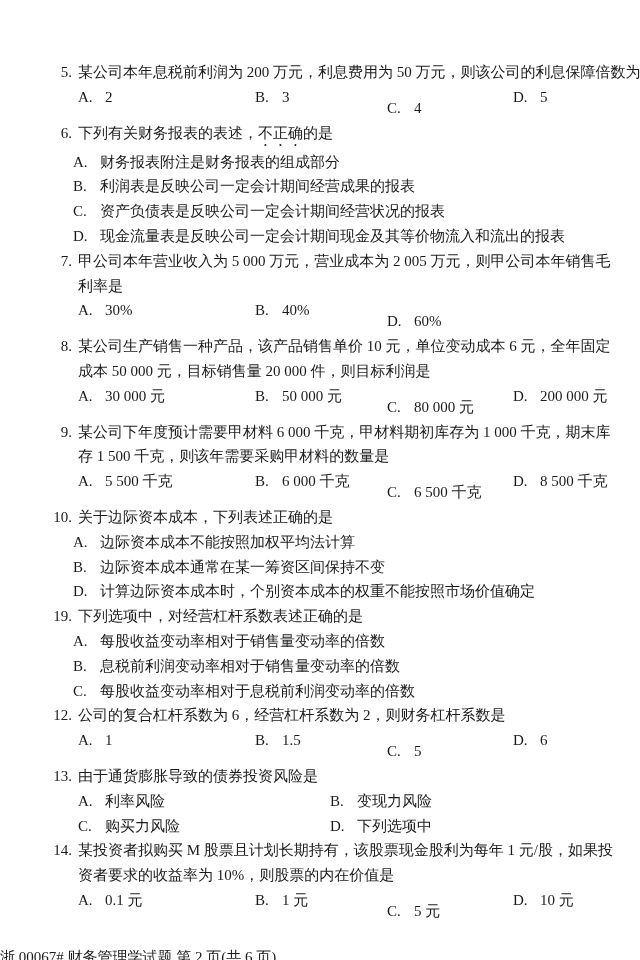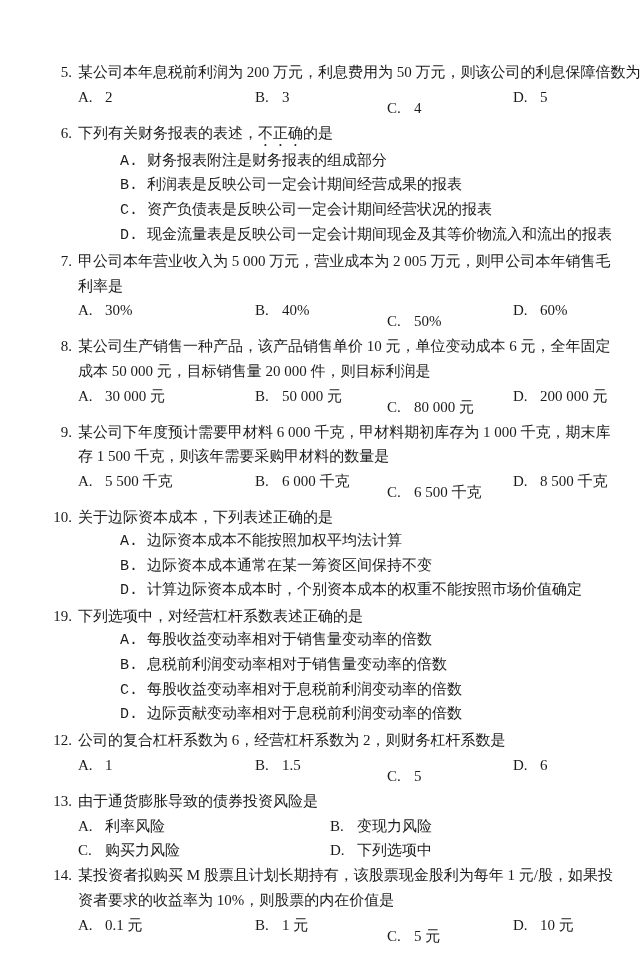--- a/index.html
+++ b/index.html
@@ -48,24 +48,23 @@
   .cols4 .option:nth-child(1) { width: 129px; }
   .cols4 .option:nth-child(2) { width: 132px; margin-left: 48px; }
   .cols4 .option:nth-child(3) { width: 126px; margin-top: 11px; }
   .cols2 .option:nth-child(1) { width: 252px; }
   .opt-label {
     display: inline-block;
     min-width: 18px;
     margin-right: 9px;
   }
   .opt-line {
-    padding-left: 120px;
+    padding-left: 73px;
     line-height: 24.8px;
     white-space: nowrap;
-    font-family: Liberation Mono, monospace;
   }
   .emph {
     text-emphasis: filled dot;
     text-emphasis-position: under right;
     -webkit-text-emphasis: filled dot;
     -webkit-text-emphasis-position: under;
   }
   .footer {
     margin-top: 21px;
     line-height: 25px;
@@ -105,21 +104,20 @@
     <div class="line">
       <span class="q-num">7.</span>
       <span>甲公司本年营业收入为 5 000 万元，营业成本为 2 005 万元，则甲公司本年销售毛</span>
     </div>
     <div class="line">
       <span>利率是</span>
     </div>
     <div class="opt-row cols4">
       <span class="option"><span class="opt-label">A.</span><span>30%</span></span>
       <span class="option"><span class="opt-label">B.</span><span>40%</span></span>
-      <span class="option"><span class="opt-label">C.</span><span>50%</span></span>
       <span class="option"><span class="opt-label">D.</span><span>60%</span></span>
     </div>
   </div>
 
   <div class="question">
     <div class="line">
       <span class="q-num">8.</span>
       <span>某公司生产销售一种产品，该产品销售单价 10 元，单位变动成本 6 元，全年固定</span>
     </div>
     <div class="line">
@@ -160,21 +158,20 @@
   </div>
 
   <div class="question">
     <div class="line">
       <span class="q-num">19.</span>
       <span>下列选项中，对经营杠杆系数表述正确的是</span>
     </div>
     <div class="opt-line"><span class="opt-label">A.</span><span>每股收益变动率相对于销售量变动率的倍数</span></div>
     <div class="opt-line"><span class="opt-label">B.</span><span>息税前利润变动率相对于销售量变动率的倍数</span></div>
     <div class="opt-line"><span class="opt-label">C.</span><span>每股收益变动率相对于息税前利润变动率的倍数</span></div>
-    <div class="opt-line"><span class="opt-label">D.</span><span>边际贡献变动率相对于息税前利润变动率的倍数</span></div>
   </div>
 
   <div class="question">
     <div class="line">
       <span class="q-num">12.</span>
       <span>公司的复合杠杆系数为 6，经营杠杆系数为 2，则财务杠杆系数是</span>
     </div>
     <div class="opt-row cols4">
       <span class="option"><span class="opt-label">A.</span><span>1</span></span>
       <span class="option"><span class="opt-label">B.</span><span>1.5</span></span>

